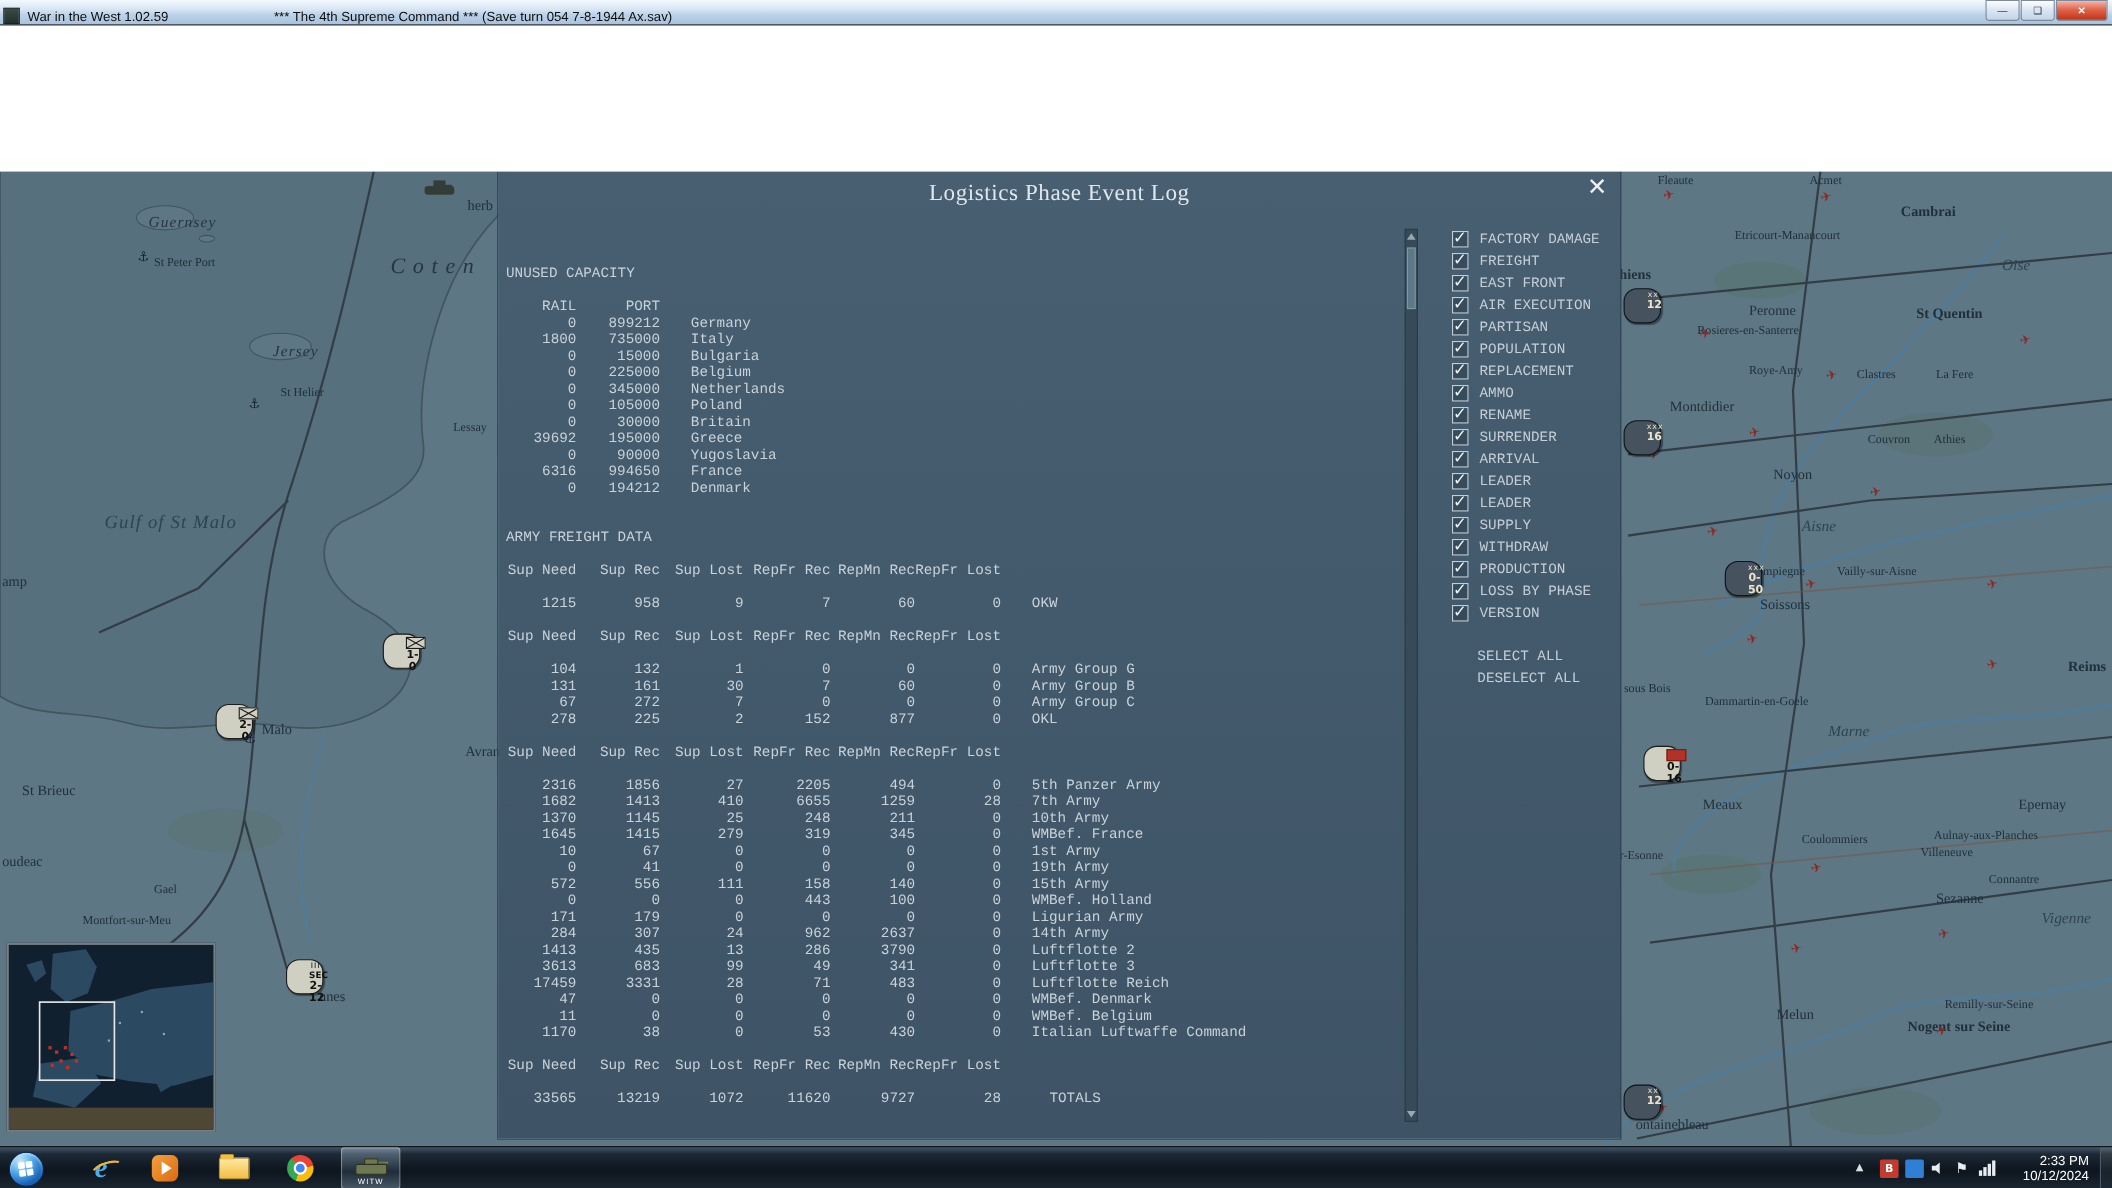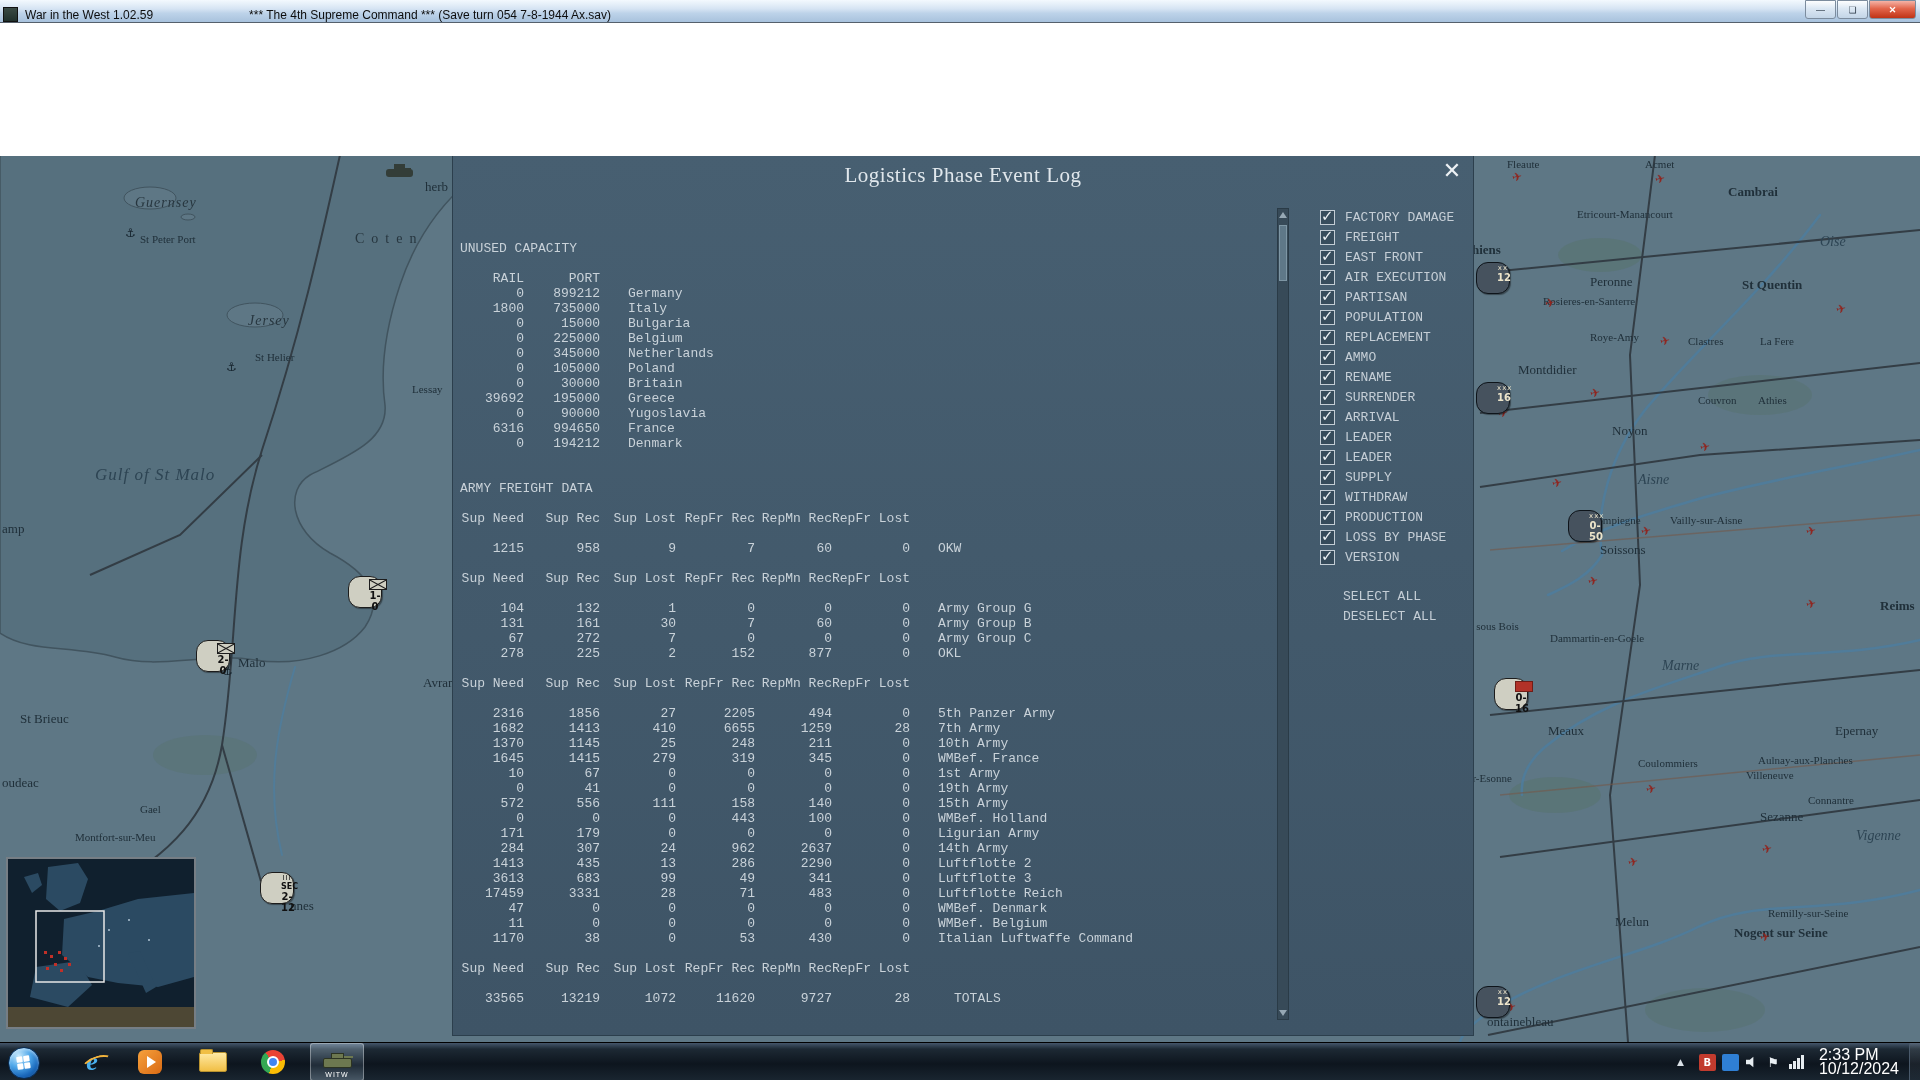--- a/index.html
+++ b/index.html
@@ -23,21 +23,21 @@
   
   #map{position:absolute;top:155px;left:0;width:1920px;height:887px;background:#5e7785;overflow:hidden;z-index:1;}
   #map svg.terrain{position:absolute;left:0;top:0;}
   .m-lbl{position:absolute;color:#20303a;font-family:"Liberation Serif",serif;white-space:nowrap;z-index:2;}
   .town{font-size:13px;}
   .town-b{font-size:13px;font-weight:bold;}
   .town-sm{font-size:11px;}
   .water{font-style:italic;font-size:14px;color:#2d4453;}
   .water-lg{font-style:italic;font-size:17px;color:#2d4453;letter-spacing:1px;}
   .region{font-style:italic;font-size:14px;letter-spacing:1px;color:#27363f;}
-  .region-sp{font-size:14px;letter-spacing:7px;color:#27363f;}
+  .region-sp{font-style:italic;font-size:20px;letter-spacing:7px;color:#27363f;}
   .m-anchor{position:absolute;font-size:12px;color:#16242e;z-index:2;font-family:"DejaVu Sans",sans-serif;}
   .m-air{position:absolute;font-size:12px;color:#8f2620;z-index:2;font-family:"DejaVu Sans",sans-serif;transform:rotate(-12deg);}
 
   .unit{position:absolute;box-sizing:border-box;width:34px;height:32px;background:#cfcfc2;border:1px solid #1c1c1c;border-radius:12px;
     text-align:center;color:#111;font-family:"DejaVu Sans",sans-serif;z-index:3;box-shadow:1px 1px 1px rgba(0,0,0,.4);padding-left:20px;}
   .unit .u-top{font-size:7px;line-height:8px;margin-top:1px;letter-spacing:1px;}
   .unit .u-name{font-size:8px;line-height:9px;font-weight:bold;}
   .unit .u-val{font-size:10px;line-height:11px;font-weight:bold;}
   .u-sym{width:16px;height:9px;border:1px solid #1c1c1c;margin:2px auto 0;position:relative;background:inherit;overflow:hidden;}
   .u-sym.x::before,.u-sym.x::after{content:'';position:absolute;left:-2px;top:3.5px;width:20px;height:1px;background:#1c1c1c;}
@@ -108,21 +108,21 @@
   #tray{position:absolute;right:0;top:0;height:38px;display:flex;align-items:center;}
   .tray-arrow{color:#d9e0e6;font-size:9px;margin-right:12px;font-family:"DejaVu Sans",sans-serif;}
   .ti{width:17px;height:17px;margin:0 3px;border-radius:2px;display:flex;align-items:center;justify-content:center;font-size:10px;font-weight:bold;color:#fff;font-family:"DejaVu Sans",sans-serif;}
   .ti.red{background:#c23b2e;}
   .ti.blue{background:#2f7fd4;}
   .ti.flag{color:#e8eef2;background:transparent;font-size:13px;}
   .spk{width:12px;height:12px;background:#e6ecf0;clip-path:polygon(0 32%,32% 32%,62% 6%,62% 94%,32% 68%,0 68%);margin:0 4px;}
   .bars{display:flex;align-items:flex-end;height:14px;margin:0 4px;}
   .bars i{display:block;width:3px;margin-right:1px;background:#e6ecf0;}
   .bars i:nth-child(1){height:5px}.bars i:nth-child(2){height:8px}.bars i:nth-child(3){height:11px}.bars i:nth-child(4){height:14px}
-  .clock{margin:0 10px 0 10px;text-align:left;color:#fff;font-size:16px;line-height:14px;}
+  .clock{margin:0 10px 0 20px;text-align:right;color:#fff;font-size:12px;line-height:14px;}
   .show-desktop{width:10px;height:38px;border-left:1px solid #49596a;background:linear-gradient(rgba(255,255,255,.10),rgba(255,255,255,.02));}
 </style>
 </head>
 <body>
 
 <div id="screen">
 
   <div id="titlebar">
     <span class="app-icon"></span>
     <span class="tb-text">War in the West  1.02.59</span>
@@ -355,21 +355,21 @@
         <div class="log-row"><span class="c c0">2316</span><span class="c c1">1856</span><span class="c c2">27</span><span class="c c3">2205</span><span class="c c4">494</span><span class="c c5">0</span><span class="nm">5th Panzer Army</span></div>
         <div class="log-row"><span class="c c0">1682</span><span class="c c1">1413</span><span class="c c2">410</span><span class="c c3">6655</span><span class="c c4">1259</span><span class="c c5">28</span><span class="nm">7th Army</span></div>
         <div class="log-row"><span class="c c0">1370</span><span class="c c1">1145</span><span class="c c2">25</span><span class="c c3">248</span><span class="c c4">211</span><span class="c c5">0</span><span class="nm">10th Army</span></div>
         <div class="log-row"><span class="c c0">1645</span><span class="c c1">1415</span><span class="c c2">279</span><span class="c c3">319</span><span class="c c4">345</span><span class="c c5">0</span><span class="nm">WMBef. France</span></div>
         <div class="log-row"><span class="c c0">10</span><span class="c c1">67</span><span class="c c2">0</span><span class="c c3">0</span><span class="c c4">0</span><span class="c c5">0</span><span class="nm">1st Army</span></div>
         <div class="log-row"><span class="c c0">0</span><span class="c c1">41</span><span class="c c2">0</span><span class="c c3">0</span><span class="c c4">0</span><span class="c c5">0</span><span class="nm">19th Army</span></div>
         <div class="log-row"><span class="c c0">572</span><span class="c c1">556</span><span class="c c2">111</span><span class="c c3">158</span><span class="c c4">140</span><span class="c c5">0</span><span class="nm">15th Army</span></div>
         <div class="log-row"><span class="c c0">0</span><span class="c c1">0</span><span class="c c2">0</span><span class="c c3">443</span><span class="c c4">100</span><span class="c c5">0</span><span class="nm">WMBef. Holland</span></div>
         <div class="log-row"><span class="c c0">171</span><span class="c c1">179</span><span class="c c2">0</span><span class="c c3">0</span><span class="c c4">0</span><span class="c c5">0</span><span class="nm">Ligurian Army</span></div>
         <div class="log-row"><span class="c c0">284</span><span class="c c1">307</span><span class="c c2">24</span><span class="c c3">962</span><span class="c c4">2637</span><span class="c c5">0</span><span class="nm">14th Army</span></div>
-        <div class="log-row"><span class="c c0">1413</span><span class="c c1">435</span><span class="c c2">13</span><span class="c c3">286</span><span class="c c4">2290</span><span class="c c5">0</span><span class="nm">Luftflotte 2</span></div>
+        <div class="log-row"><span class="c c0">1413</span><span class="c c1">435</span><span class="c c2">13</span><span class="c c3">286</span><span class="c c4">3790</span><span class="c c5">0</span><span class="nm">Luftflotte 2</span></div>
         <div class="log-row"><span class="c c0">3613</span><span class="c c1">683</span><span class="c c2">99</span><span class="c c3">49</span><span class="c c4">341</span><span class="c c5">0</span><span class="nm">Luftflotte 3</span></div>
         <div class="log-row"><span class="c c0">17459</span><span class="c c1">3331</span><span class="c c2">28</span><span class="c c3">71</span><span class="c c4">483</span><span class="c c5">0</span><span class="nm">Luftflotte Reich</span></div>
         <div class="log-row"><span class="c c0">47</span><span class="c c1">0</span><span class="c c2">0</span><span class="c c3">0</span><span class="c c4">0</span><span class="c c5">0</span><span class="nm">WMBef. Denmark</span></div>
         <div class="log-row"><span class="c c0">11</span><span class="c c1">0</span><span class="c c2">0</span><span class="c c3">0</span><span class="c c4">0</span><span class="c c5">0</span><span class="nm">WMBef. Belgium</span></div>
         <div class="log-row"><span class="c c0">1170</span><span class="c c1">38</span><span class="c c2">0</span><span class="c c3">53</span><span class="c c4">430</span><span class="c c5">0</span><span class="nm">Italian Luftwaffe Command</span></div>
         <div class="log-row"></div>
         <div class="log-row"><span class="c c0">Sup Need</span><span class="c c1">Sup Rec</span><span class="c c2">Sup Lost</span><span class="c c3">RepFr Rec</span><span class="c c4">RepMn Rec</span><span class="c c5">RepFr Lost</span></div>
         <div class="log-row"></div>
         <div class="log-row"><span class="c c0">33565</span><span class="c c1">13219</span><span class="c c2">1072</span><span class="c c3">11620</span><span class="c c4">9727</span><span class="c c5">28</span><span class="nm-tot">TOTALS</span></div>
       </div>

